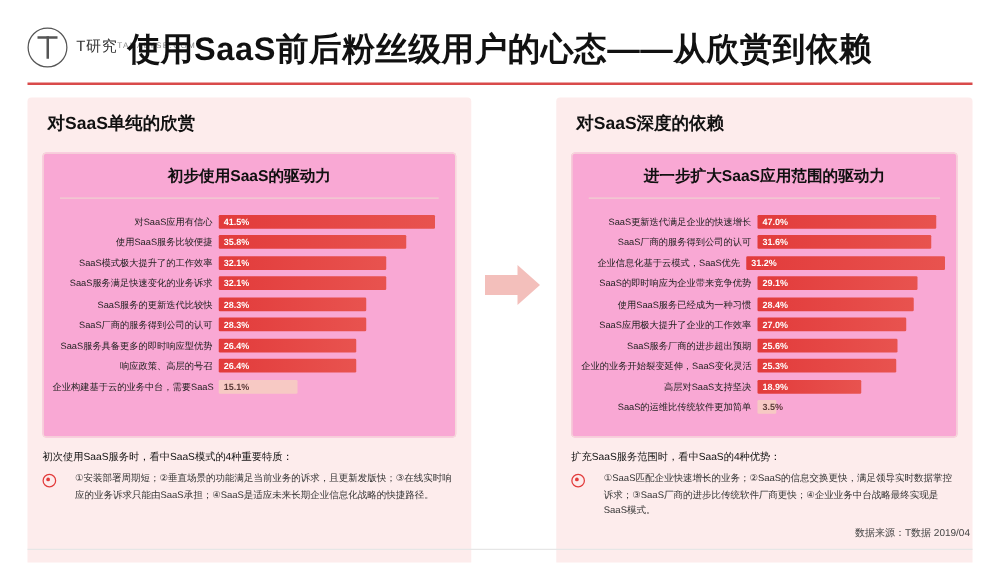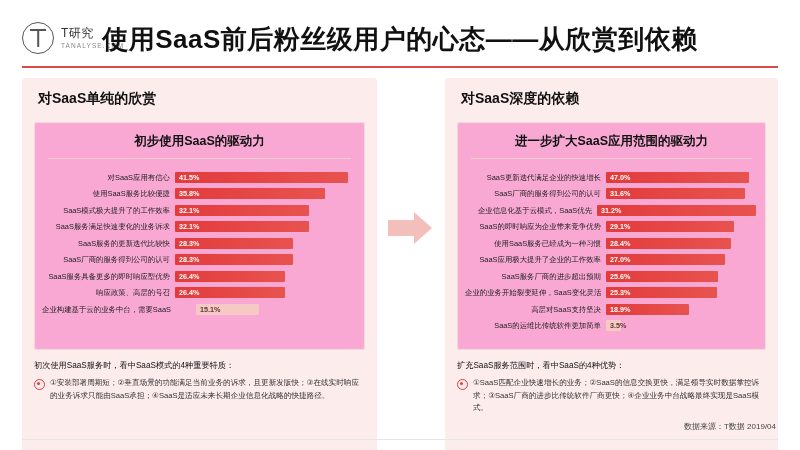--- a/index.html
+++ b/index.html
@@ -23,21 +23,21 @@
   .logo-mark{
     width:30px;height:30px;border:1.6px solid #555;border-radius:50%;
     position:relative;
   }
   .logo-mark:before{
     content:"";position:absolute;left:50%;top:6px;width:1.6px;height:18px;background:#555;transform:translateX(-50%);
   }
   .logo-mark:after{
     content:"";position:absolute;left:7px;top:6px;width:16px;height:1.6px;background:#555;
   }
-  .logo-text{display:flex;flex-direction:column;line-height:1.1;}
+  .logo-text{display:flex;flex-direction:row;line-height:1.1;}
   .logo-title{font-size:12px;color:#333;letter-spacing:.5px;}
   .logo-sub{font-size:6.5px;color:#888;letter-spacing:1.1px;margin-top:2px;}
 
   .slide-title{
     position:absolute;left:0;top:22px;width:800px;text-align:center;
     font-size:26px;font-weight:bold;color:#111;letter-spacing:.5px;
   }
   .title-rule{
     position:absolute;left:22px;top:66px;width:756px;height:2px;background:#d94a4a;
   }
@@ -88,21 +88,21 @@
   .bar.pale .bar-val{color:#5a3a38;}
 
   .left .bar-label{width:128px;}
   .right .bar-label{width:136px;}
 
   
   .notes{
     position:absolute;left:12px;right:12px;top:282px;
   }
   .note-title{font-size:8.2px;font-weight:normal;color:#111;margin-bottom:6px;}
-  .note-body{display:flex;gap:5px;align-items:flex-start;}
+  .note-body{display:flex;gap:15px;align-items:flex-start;}
   .note-bullet{
     flex:0 0 auto;margin-top:2px;width:9px;height:9px;border-radius:50%;
     border:1.4px solid #e23b3b;position:relative;
   }
   .note-bullet:after{
     content:"";position:absolute;left:2px;top:2px;width:3px;height:3px;border-radius:50%;background:#e23b3b;
   }
   .note-text{font-size:7.6px;line-height:1.65;color:#333;}
 
   
@@ -209,21 +209,21 @@
             <div class="bar-label">响应政策、高层的号召</div>
             <div class="bar-wrap">
               <div class="bar" style="width: 110.293px;">
                 <span class="bar-val">26.4%</span>
               </div>
             </div>
           </div>
           <div class="bar-row">
             <div class="bar-label">企业构建基于云的业务中台，需要SaaS</div>
             <div class="bar-wrap">
-              <div class="bar pale" style="width: 63.0844px; margin-left: 21px;">
+              <div class="bar pale" style="width: 63.0844px;">
                 <span class="bar-val">15.1%</span>
               </div>
             </div>
           </div>
         </div>
     </div>
 
     <div class="notes">
       <div class="note-title">初次使用SaaS服务时，看中SaaS模式的4种重要特质：</div>
       <div class="note-body">

